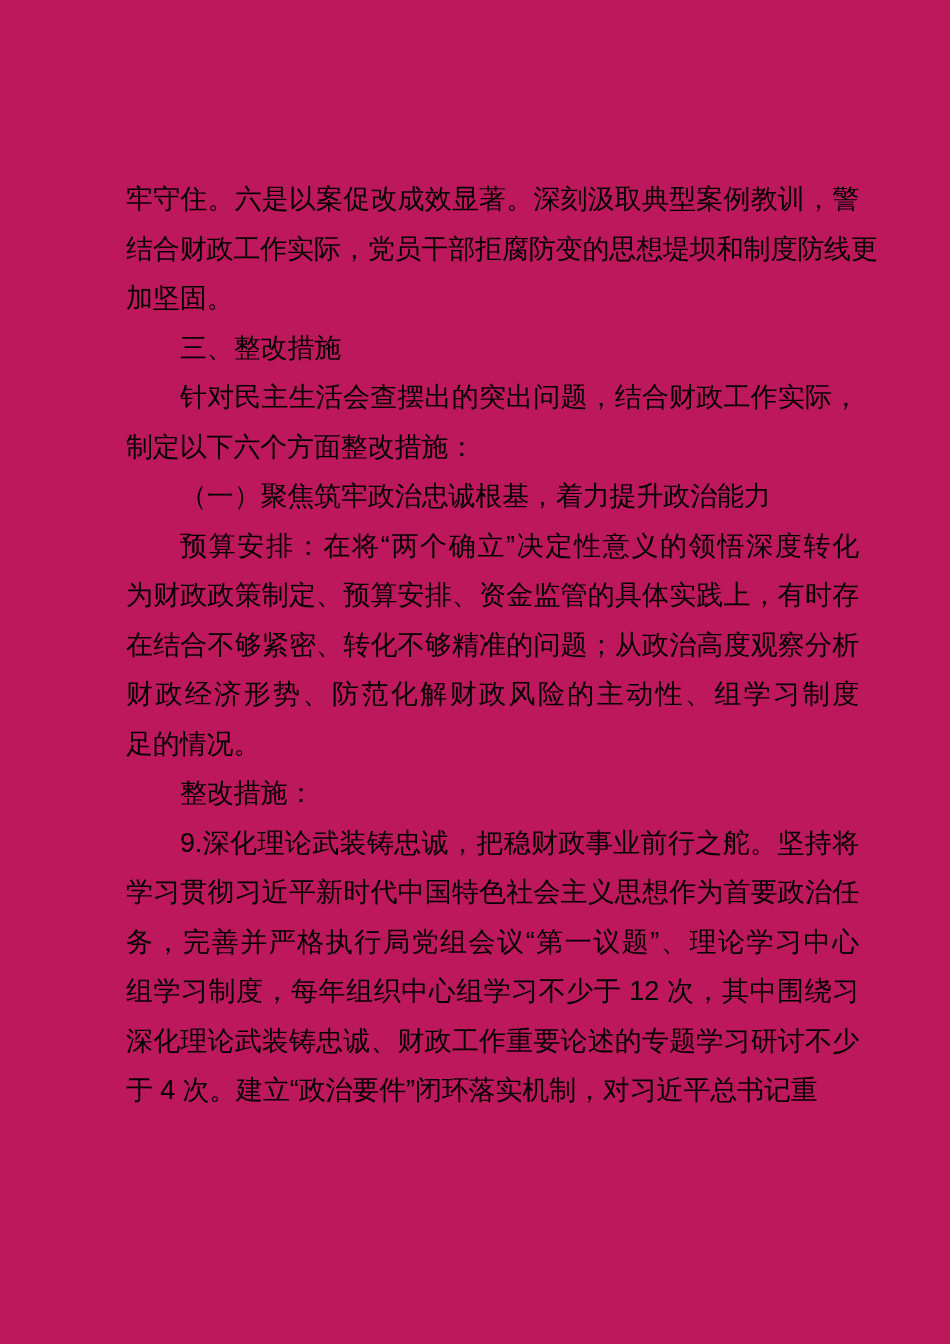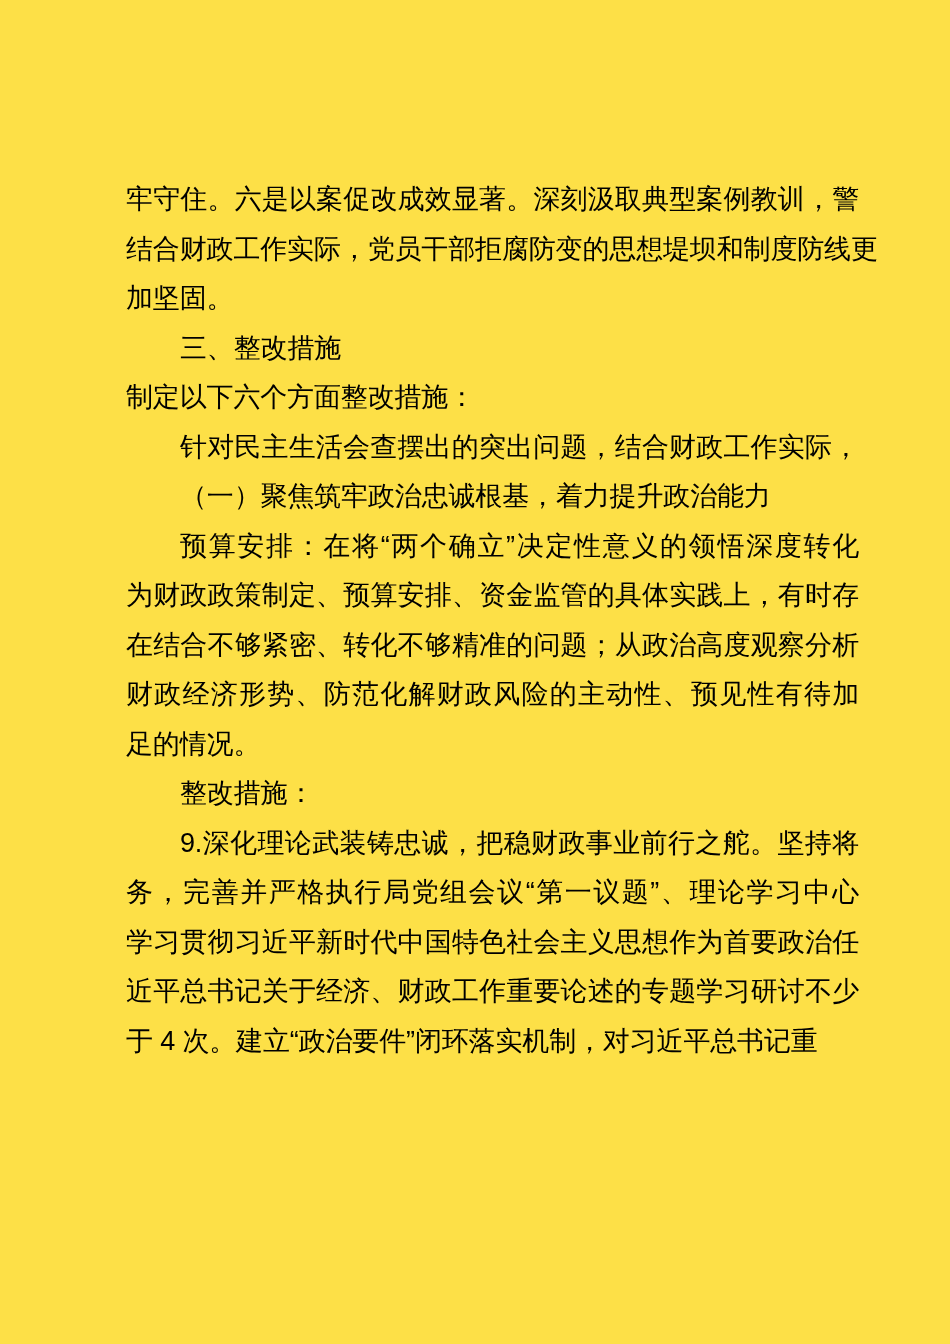--- a/index.html
+++ b/index.html
@@ -8,21 +8,21 @@
     background: #ffffff;
     width: 950px;
     height: 1344px;
     overflow: hidden;
   }
   .page {
     position: relative;
     box-sizing: border-box;
     width: 950px;
     height: 1344px;
-    background: #fde047;
+    background: #be185d;
     padding: 175px 51px 0 126px;
     overflow: hidden;
   }
   .doc-body {
     width: 733px;
   }
   .para {
     margin: 0;
     padding: 0;
   }
@@ -50,37 +50,38 @@
   <div class="doc-body" id="doc-body">
       <div class="para">
         <div class="line fill" style="color: rgb(0, 0, 0);">牢守住。六是以案促改成效显著。深刻汲取典型案例教训，警</div>
         <div class="line fill" style="color: rgb(0, 0, 0);">结合财政工作实际，党员干部拒腐防变的思想堤坝和制度防线更</div>
         <div class="line" style="color: rgb(0, 0, 0); font-family: Liberation Serif, serif;">加坚固。</div>
       </div>
       <div class="para">
         <div class="line indent" style="color: rgb(0, 0, 0);">三、整改措施</div>
       </div>
       <div class="para">
+        <div class="line indent fill" style="color: rgb(0, 0, 0);">针对民主生活会查摆出的突出问题，结合财政工作实际，</div>
         <div class="line" style="color: rgb(0, 0, 0);">制定以下六个方面整改措施：</div>
-        <div class="line indent fill" style="color: rgb(0, 0, 0);">针对民主生活会查摆出的突出问题，结合财政工作实际，</div>
       </div>
       <div class="para">
         <div class="line indent" style="color: rgb(0, 0, 0);">（一）聚焦筑牢政治忠诚根基，着力提升政治能力</div>
       </div>
       <div class="para">
         <div class="line indent fill" style="color: rgb(0, 0, 0);">预算安排：在将“两个确立”决定性意义的领悟深度转化</div>
         <div class="line fill" style="color: rgb(0, 0, 0);">为财政政策制定、预算安排、资金监管的具体实践上，有时存</div>
         <div class="line fill" style="color: rgb(0, 0, 0);">在结合不够紧密、转化不够精准的问题；从政治高度观察分析</div>
-        <div class="line fill" style="color: rgb(0, 0, 0);">财政经济形势、防范化解财政风险的主动性、预见性有待加</div>
+        <div class="line fill" style="color: rgb(0, 0, 0);">财政经济形势、防范化解财政风险的主动性、组学习制度</div>
         <div class="line" style="color: rgb(0, 0, 0);">足的情况。</div>
       </div>
       <div class="para">
         <div class="line indent" style="color: rgb(0, 0, 0);">整改措施：</div>
       </div>
       <div class="para">
         <div class="line indent fill" style="color: rgb(0, 0, 0);">9.深化理论武装铸忠诚，把稳财政事业前行之舵。坚持将</div>
+        <div class="line fill" style="color: rgb(0, 0, 0);">学习贯彻习近平新时代中国特色社会主义思想作为首要政治任</div>
         <div class="line fill" style="color: rgb(0, 0, 0);">务，完善并严格执行局党组会议“第一议题”、理论学习中心</div>
-        <div class="line fill" style="color: rgb(0, 0, 0);">学习贯彻习近平新时代中国特色社会主义思想作为首要政治任</div>
-        <div class="line fill" style="color: rgb(0, 0, 0);">近平总书记关于经济、财政工作重要论述的专题学习研讨不少</div>
+        <div class="line fill" style="color: rgb(0, 0, 0);">组学习制度，每年组织中心组学习不少于 12 次，其中围绕习</div>
+        <div class="line fill" style="color: rgb(0, 0, 0);">深化理论武装铸忠诚、财政工作重要论述的专题学习研讨不少</div>
         <div class="line" style="color: rgb(0, 0, 0);">于 4 次。建立“政治要件”闭环落实机制，对习近平总书记重</div>
       </div>
     </div>
 </div>
 
 </body></html>

